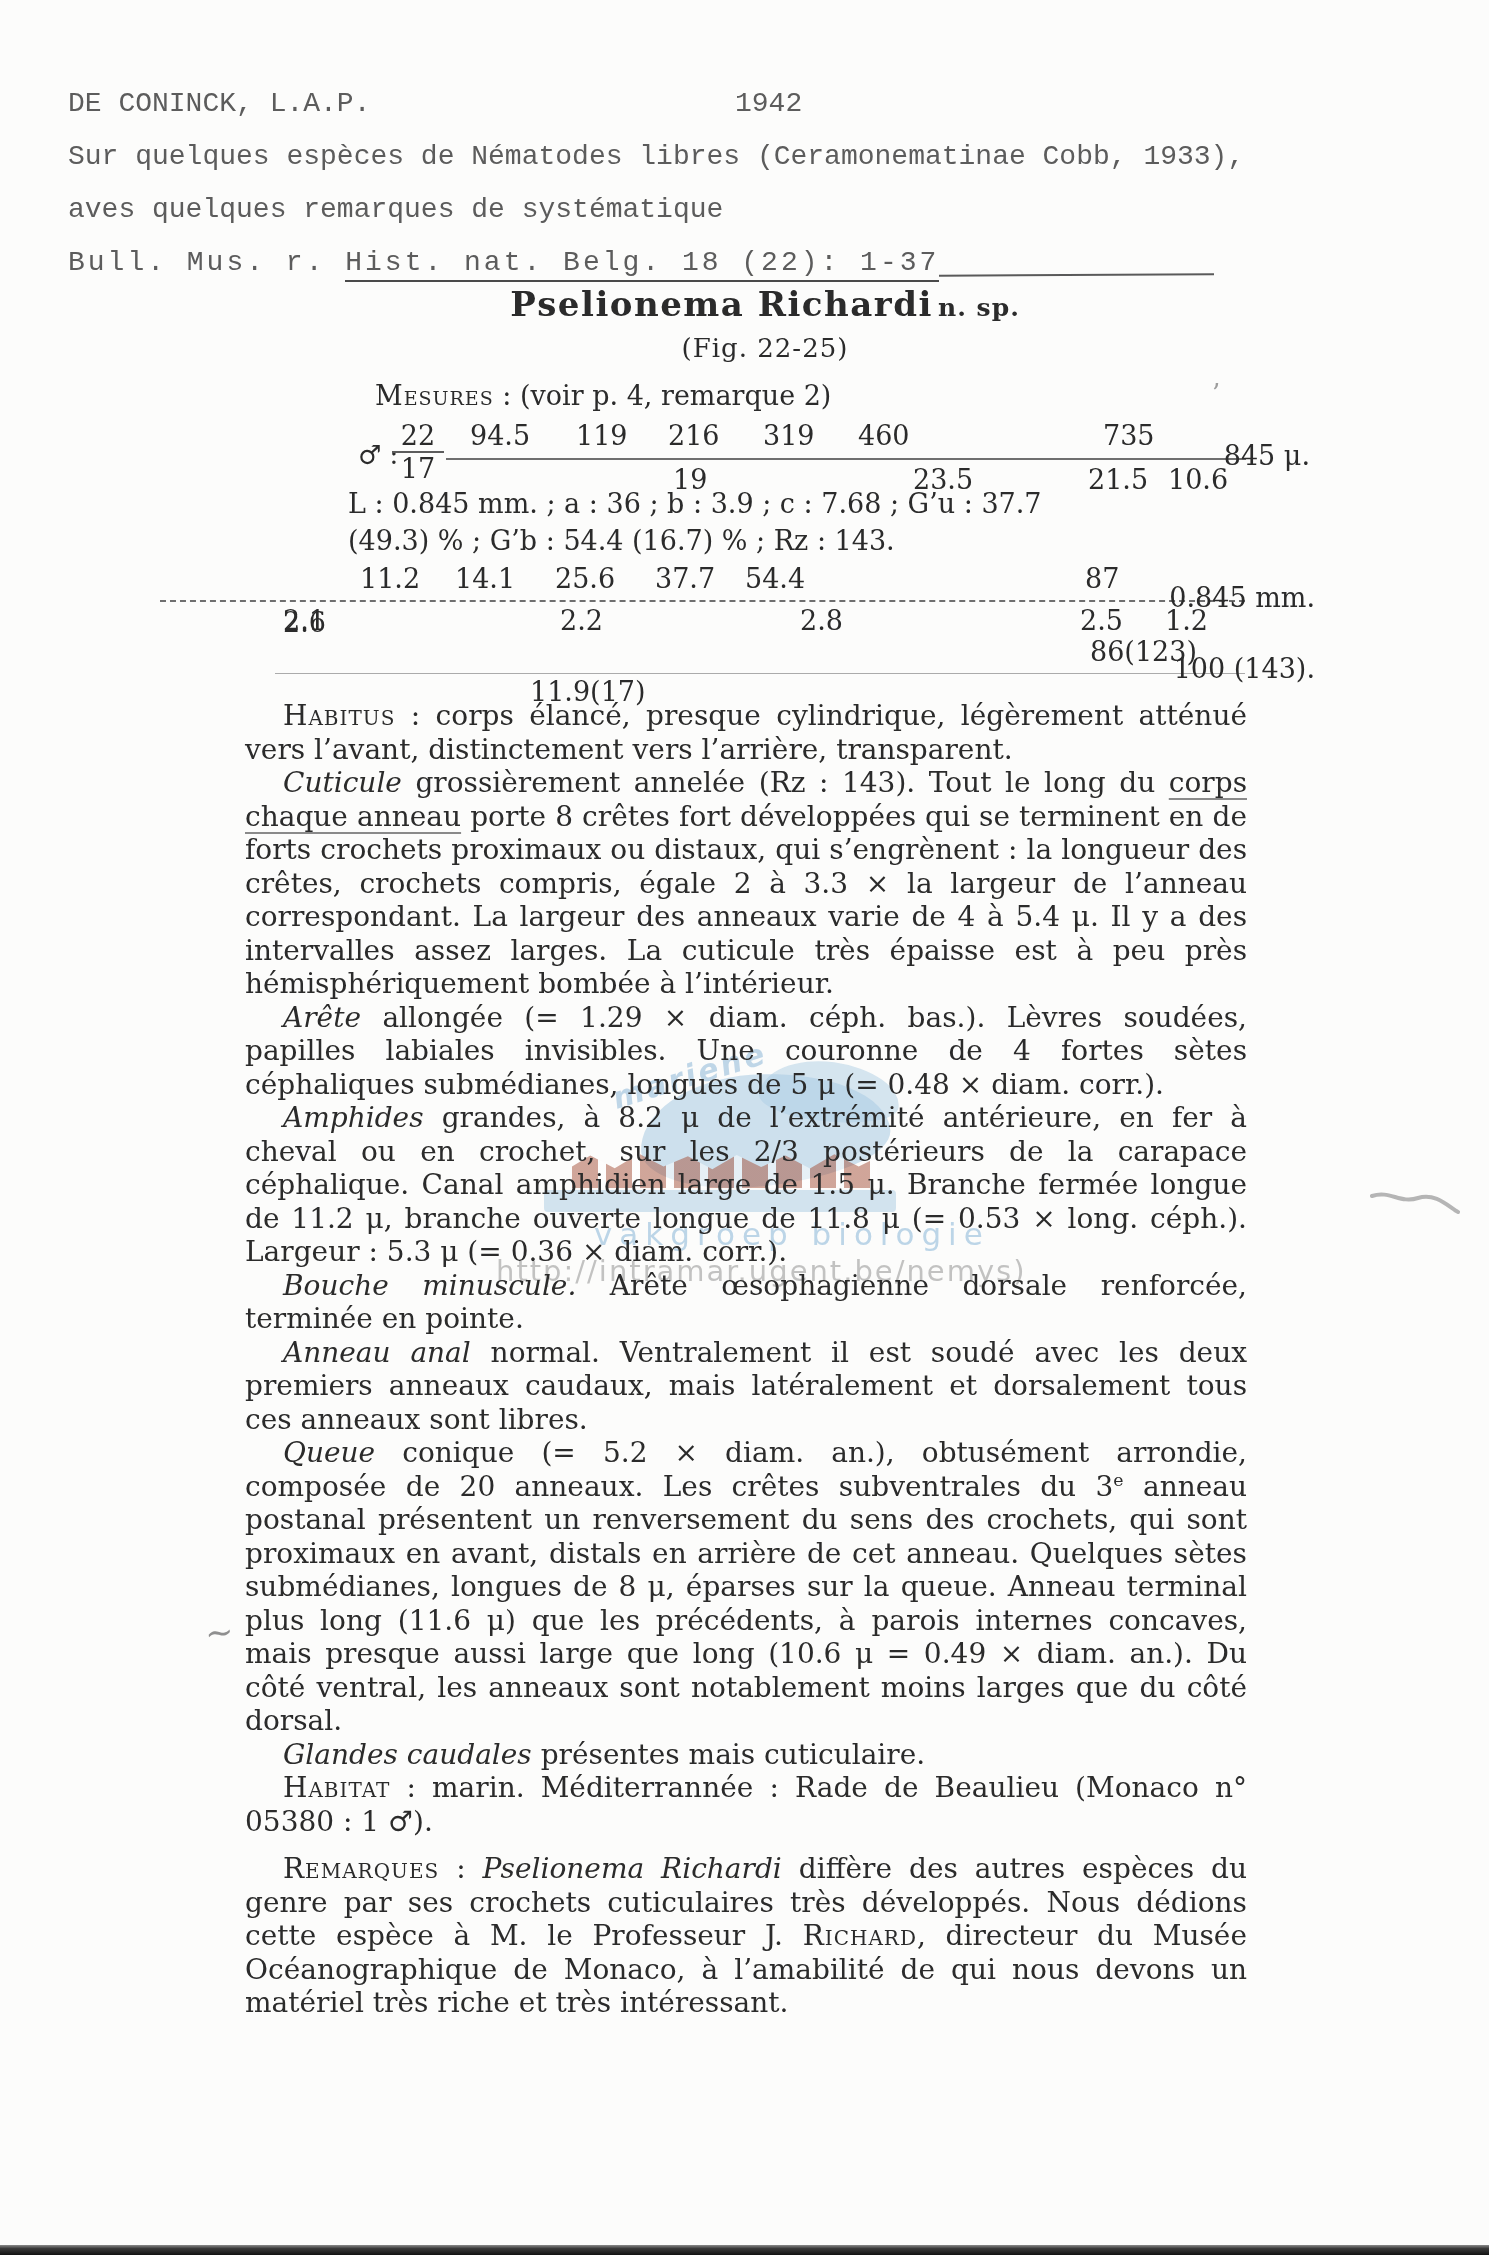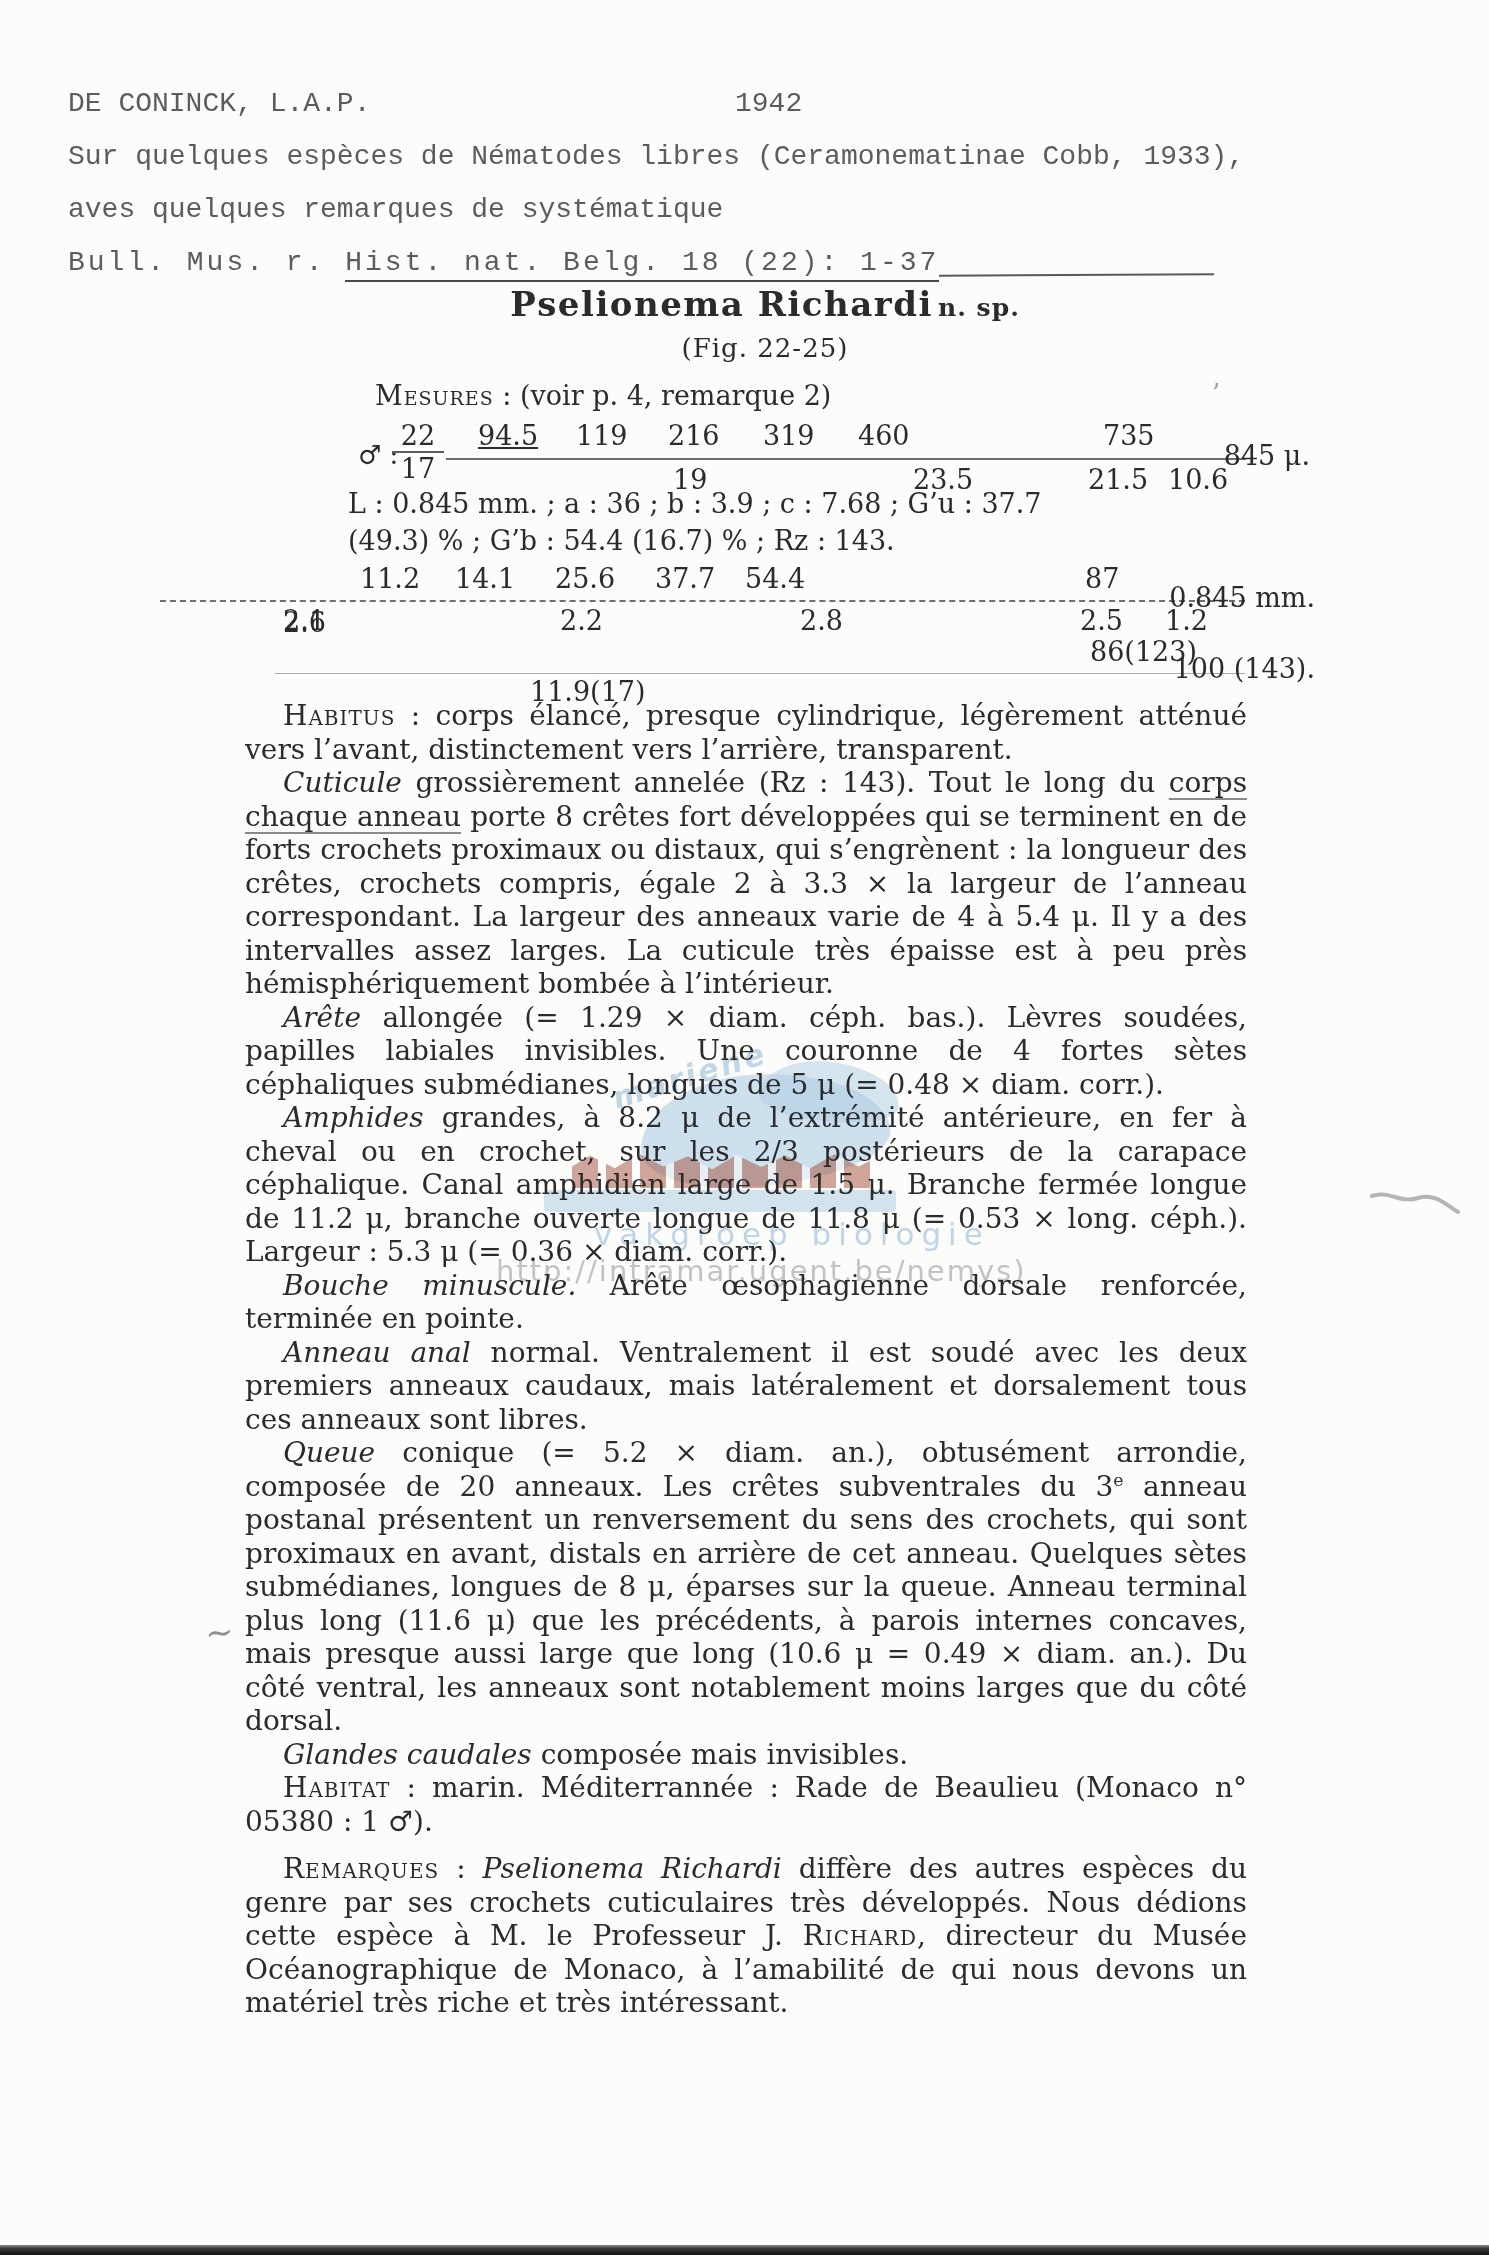--- a/index.html
+++ b/index.html
@@ -125,21 +125,21 @@
   </div>
 
   <div class="formula f1">
     <span class="fprefix">♂ :</span>
     <div class="fstack">
       <div class="fst">22</div>
       <div class="fsb">17</div>
     </div>
     <div class="frule"></div>
     <div class="frow frow-top">
-        <span style="left: 120px; text-decoration: underline;">94.5</span>
+        <span style="left: 112px;">94.5</span>
         <span style="left: 218px;">119</span>
         <span style="left: 310px;">216</span>
         <span style="left: 405px;">319</span>
         <span style="left: 500px;">460</span>
         <span style="left: 745px;">735</span>
       </div>
     <div class="frow frow-bottom">
         <span style="left: 315px;">19</span>
         <span style="left: 555px;">23.5</span>
         <span style="left: 730px;">21.5</span>
@@ -182,21 +182,21 @@
   </div>
 
   <div class="bodytext">
       <p><span class="s-sc">Habitus</span><span class="s-r"> : corps élancé, presque cylindrique, légèrement atténué vers l’avant, distinctement vers l’arrière, transparent.</span></p>
       <p><span class="s-i">Cuticule</span><span class="s-r"> grossièrement annelée (Rz : 143). Tout le long du </span><span class="s-u">corps chaque anneau</span><span class="s-r"> porte 8 crêtes fort développées qui se terminent en de forts crochets proximaux ou distaux, qui s’engrènent : la longueur des crêtes, crochets compris, égale 2 à 3.3 × la largeur de l’anneau correspondant. La largeur des anneaux varie de 4 à 5.4 μ. Il y a des intervalles assez larges. La cuticule très épaisse est à peu près hémisphériquement bombée à l’intérieur.</span></p>
       <p><span class="s-i">Arête</span><span class="s-r"> allongée (= 1.29 × diam. céph. bas.). Lèvres soudées, papilles labiales invisibles. Une couronne de 4 fortes sètes céphaliques submédianes, longues de 5 μ (= 0.48 × diam. corr.).</span></p>
       <p><span class="s-i">Amphides</span><span class="s-r"> grandes, à 8.2 μ de l’extrémité antérieure, en fer à cheval ou en crochet, sur les 2/3 postérieurs de la carapace céphalique. Canal amphidien large de 1.5 μ. Branche fermée longue de 11.2 μ, branche ouverte longue de 11.8 μ (= 0.53 × long. céph.). Largeur : 5.3 μ (= 0.36 × diam. corr.).</span></p>
       <p><span class="s-i">Bouche minuscule.</span><span class="s-r"> Arête œsophagienne dorsale renforcée, terminée en pointe.</span></p>
       <p><span class="s-i">Anneau anal</span><span class="s-r"> normal. Ventralement il est soudé avec les deux premiers anneaux caudaux, mais latéralement et dorsalement tous ces anneaux sont libres.</span></p>
       <p><span class="s-i">Queue</span><span class="s-r"> conique (= 5.2 × diam. an.), obtusément arrondie, composée de 20 anneaux. Les crêtes subventrales du 3</span><span class="s-sup">e</span><span class="s-r"> anneau postanal présentent un renversement du sens des crochets, qui sont proximaux en avant, distals en arrière de cet anneau. Quelques sètes submédianes, longues de 8 μ, éparses sur la queue. Anneau terminal plus long (11.6 μ) que les précédents, à parois internes concaves, mais presque aussi large que long (10.6 μ = 0.49 × diam. an.). Du côté ventral, les anneaux sont notablement moins larges que du côté dorsal.</span></p>
-      <p><span class="s-i">Glandes caudales</span><span class="s-r"> composée mais invisibles.</span></p>
+      <p><span class="s-i">Glandes caudales</span><span class="s-r"> présentes mais cuticulaire.</span></p>
       <p><span class="s-sc">Habitat</span><span class="s-r"> : marin. Méditerrannée : Rade de Beaulieu (Monaco n° 05380 : 1 ♂).</span></p>
       <p class="spaced"><span class="s-sc">Remarques</span><span class="s-r"> : </span><span class="s-i">Pselionema Richardi</span><span class="s-r"> diffère des autres espèces du genre par ses crochets cuticulaires très développés. Nous dédions cette espèce à M. le Professeur J. </span><span class="s-sc">Richard</span><span class="s-r">, directeur du Musée Océanographique de Monaco, à l’amabilité de qui nous devons un matériel très riche et très intéressant.</span></p>
     </div>
 
   <div class="artifact art-tilde">~</div>
   <div class="artifact art-tick">’</div>
   <svg class="artifact art-squiggle" viewBox="0 0 90 40" width="90" height="40">
     <path d="M2 18 C 20 12, 30 26, 48 20 S 80 30, 88 34" stroke="#b5b5b5" stroke-width="4" fill="none" stroke-linecap="round"></path>
   </svg>
   <div class="bottom-bar"></div>

